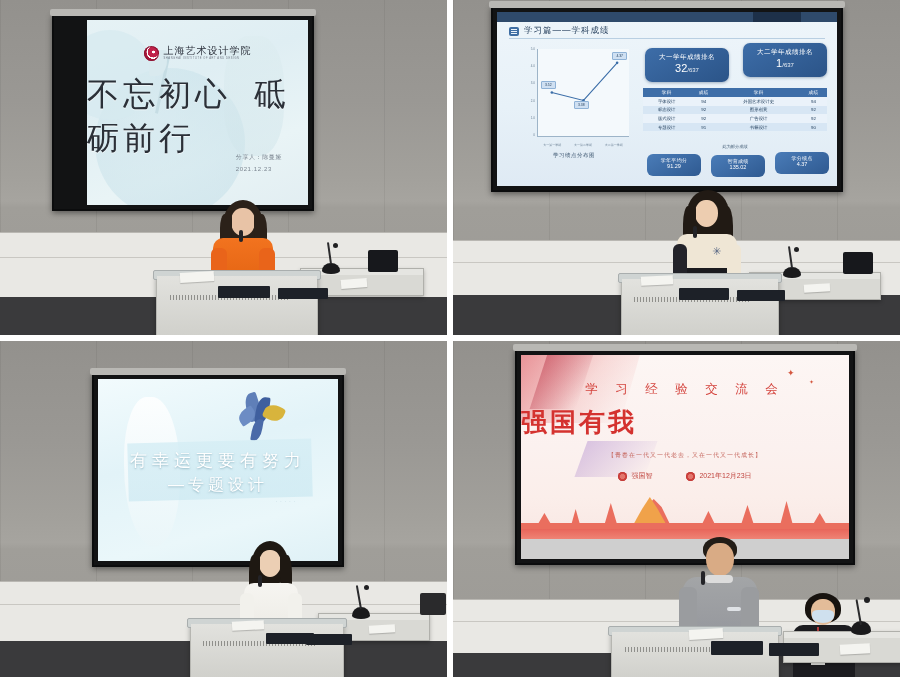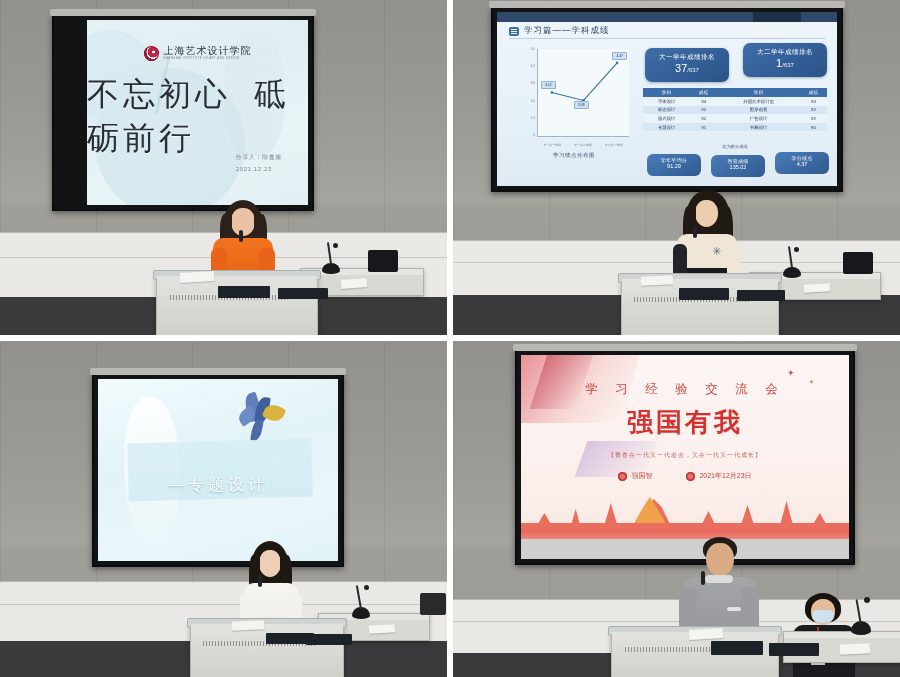--- a/index.html
+++ b/index.html
@@ -94,21 +94,21 @@
   
   .s4{background:linear-gradient(180deg,#fdf6f4 0%,#fbf1ef 45%,#fbeeea 70%,#f7e4e0 100%);}
   .s4-ray{position:absolute;left:-10px;top:-6px;width:120px;height:74px;
      background:linear-gradient(115deg,rgba(214,60,70,.55),rgba(230,120,120,.22) 60%,rgba(255,255,255,0));
      transform:skewX(-16deg);}
   .s4-ray2{position:absolute;left:18px;top:-4px;width:46px;height:58px;background:linear-gradient(110deg,rgba(180,40,60,.45),rgba(255,255,255,0));transform:skewX(-18deg);}
   .s4-ray3{position:absolute;left:60px;top:86px;width:70px;height:36px;background:linear-gradient(120deg,rgba(140,90,190,.30),rgba(255,255,255,0));transform:skewX(-20deg);}
   .s4-birds{position:absolute;right:28px;top:14px;width:56px;height:22px;}
   .bird{position:absolute;color:#d4573f;font-size:9px;line-height:1;}
   .s4-t1{position:absolute;left:0;right:0;top:26px;text-align:center;font-size:12.5px;letter-spacing:7px;color:#d4453f;}
-  .s4-t2{position:absolute;left:0;right:0;top:50px;text-align:center;font-size:26px;letter-spacing:3px;color:#d4322f;font-weight:bold;}
+  .s4-t2{position:absolute;left:0;right:0;top:50px;font-size:26px;letter-spacing:3px;color:#d4322f;font-weight:bold;}
   .s4-sub{position:absolute;left:0;right:0;top:96px;text-align:center;font-size:6px;color:#c76a62;letter-spacing:1px;}
   .s4-meta{position:absolute;left:0;right:0;top:116px;display:flex;justify-content:center;align-items:center;gap:34px;}
   .s4-meta .seal{width:9px;height:9px;border-radius:50%;background:radial-gradient(circle,#e2756c 40%,#d2443f 42%);box-shadow:inset 0 0 0 1px #c23c39;}
   .s4-meta .m{display:flex;align-items:center;gap:4px;font-size:7px;color:#c0453f;}
   .s4-city{position:absolute;left:0;right:0;bottom:28px;height:42px;}
   .s4-base{position:absolute;left:0;right:0;bottom:18px;height:12px;background:linear-gradient(180deg,#e8655a,#f0897a);}
   .s4-floorwhite{position:absolute;left:0;right:0;bottom:0;height:20px;background:#cfcfcf;}
 
   
   .podium{position:absolute;background:#dcdcd8;border:1px solid #b6b6b1;box-shadow:0 2px 5px rgba(0,0,0,.3);}
@@ -241,21 +241,21 @@
           <div class="chart-xl">
             <span>大一第一学期</span>
             <span>大一第二学期</span>
             <span>大二第一学期</span>
           </div>
           <div class="chart-cap">学习绩点分布图</div>
         </div>
 
         <div class="badge-top" style="left:148px;top:36px;width:84px;height:34px;">
           <span class="bl">大一学年成绩排名</span>
-          <span class="bv"><span>37</span><small>/637</small></span>
+          <span class="bv"><span>32</span><small>/637</small></span>
         </div>
         <div class="badge-top" style="left:246px;top:31px;width:84px;height:34px;">
           <span class="bl">大二学年成绩排名</span>
           <span class="bv"><span>1</span><small>/637</small></span>
         </div>
 
         <table class="tbl">
           <tbody>
               <tr>
             <th>学科</th>
@@ -350,20 +350,21 @@
       <div class="slide s3">
         <div class="wash"></div>
         <div class="iris">
           <div class="pet" style="left:16px;top:2px;width:14px;height:28px;background:#5f7fb8;transform:rotate(-18deg);"></div>
           <div class="pet" style="left:26px;top:6px;width:13px;height:26px;background:#3f5f9e;transform:rotate(8deg);"></div>
           <div class="pet" style="left:34px;top:14px;width:20px;height:16px;background:#d8b43c;transform:rotate(24deg);border-radius:60% 20% 60% 20%;"></div>
           <div class="pet" style="left:8px;top:18px;width:18px;height:14px;background:#6c8cc4;transform:rotate(-34deg);"></div>
           <div class="pet" style="left:22px;top:28px;width:10px;height:22px;background:#4a6aa8;transform:rotate(10deg);"></div>
         </div>
         <div class="s3-band"></div>
+        <div class="s3-t1">有幸运更要有努力</div>
         <div class="s3-t2">—专题设计</div>
         <div class="s3-sig">· · · · ·</div>
       </div>
     </div>
 
     <div class="person" style="left:238px;top:200px;width:66px;height:108px;">
       <div class="hair" style="left:14px;top:0;width:36px;height:44px;background:#1e1812;"></div>
       <div class="head" style="left:21px;top:9px;width:22px;height:27px;background:#eccfb4;"></div>
       <div class="hair" style="left:11px;top:14px;width:11px;height:42px;background:#1e1812;border-radius:40% 10% 50% 30%;"></div>
       <div class="hair" style="left:42px;top:14px;width:12px;height:44px;background:#1e1812;border-radius:10% 40% 30% 50%;"></div>

